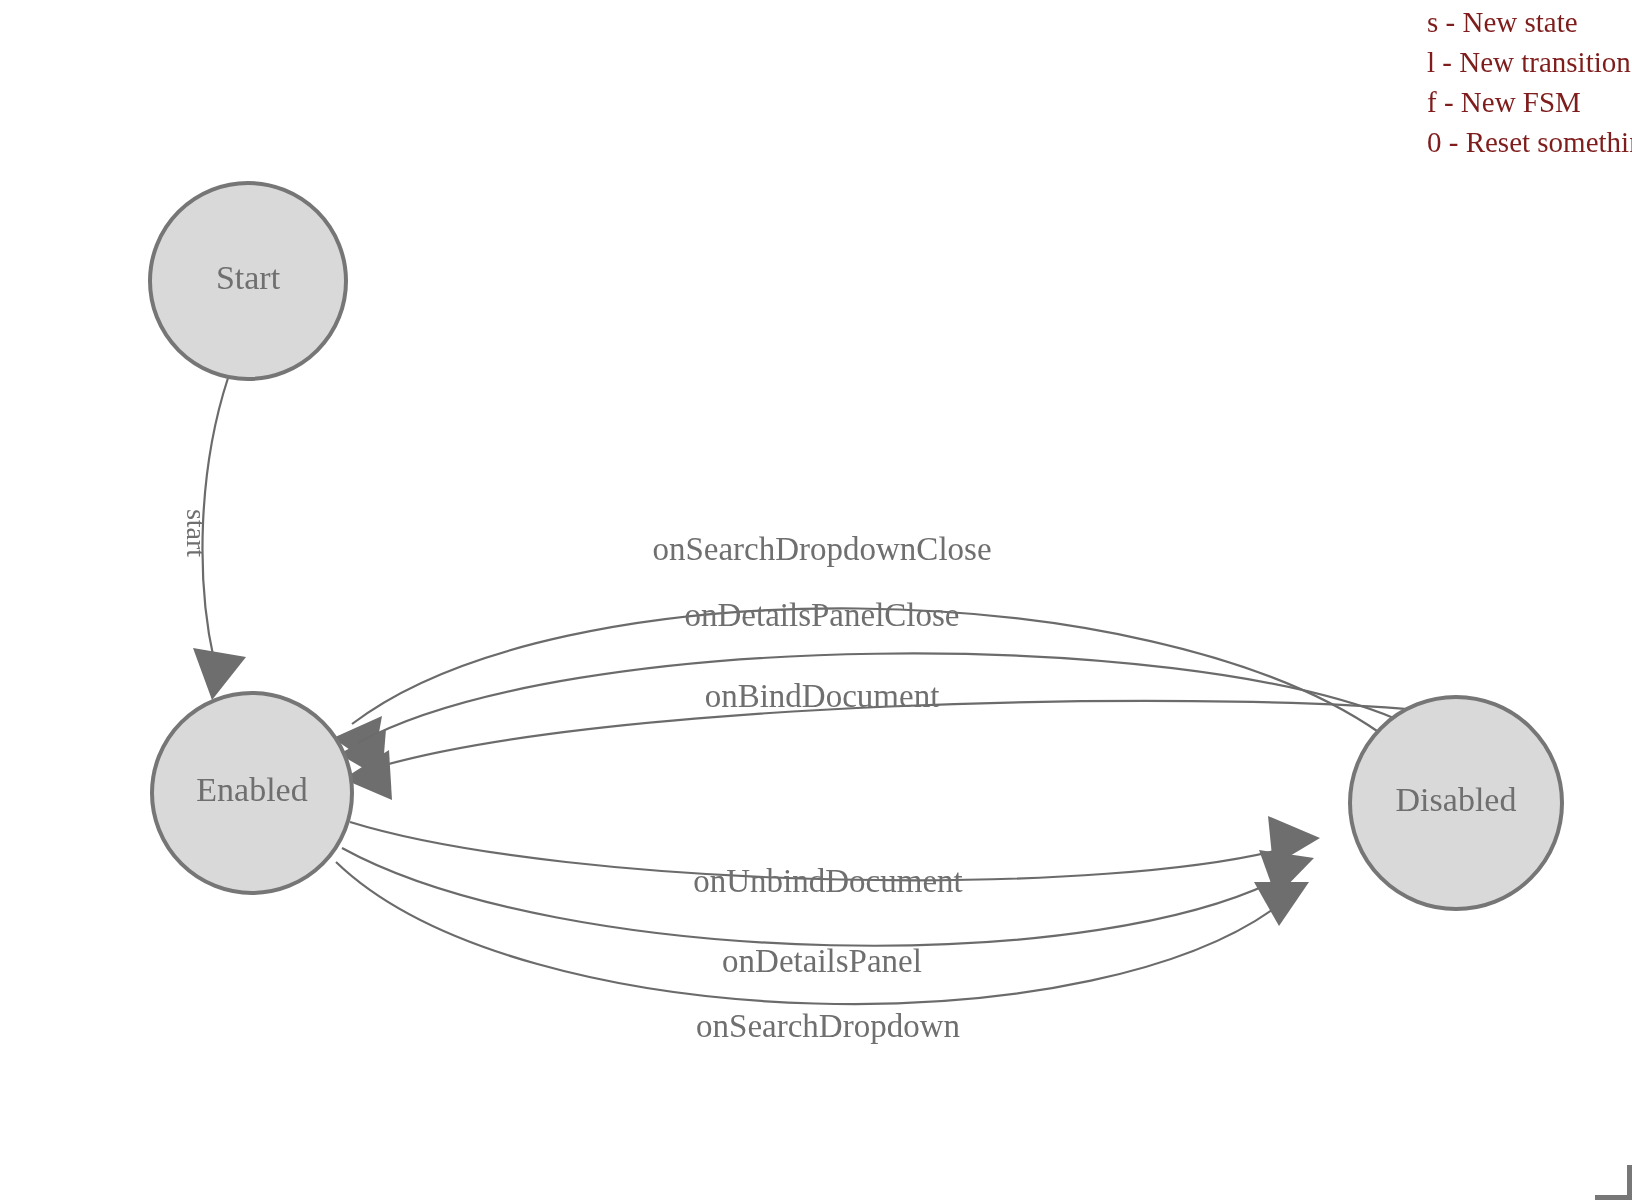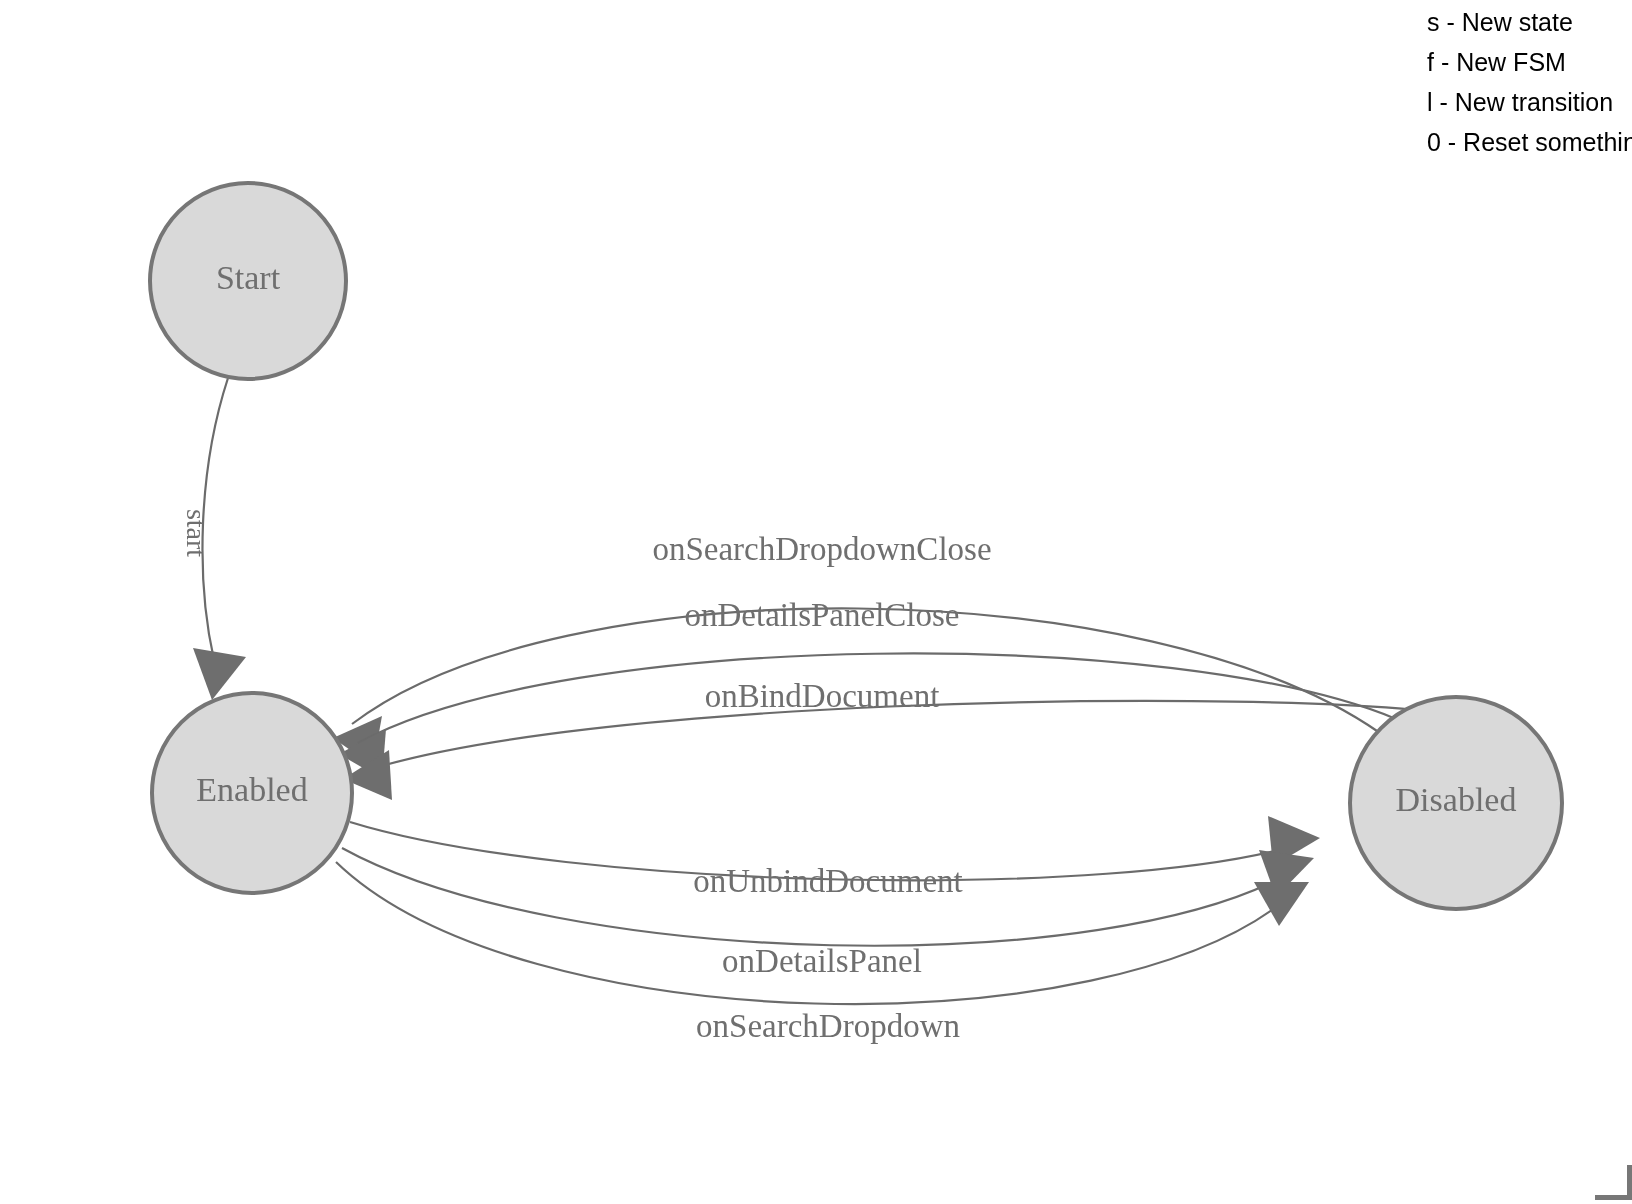--- a/index.html
+++ b/index.html
@@ -61,23 +61,23 @@
   #help-overlay {
     position: absolute;
     right: 0;
     top: 0;
     width: 205px;
     overflow: hidden;
     padding-top: 2px;
     pointer-events: auto;
   }
   .help-line {
-    color: #000000;
-    font-family: Liberation Sans, sans-serif;
-    font-size: 25px;
+    color: #7f1d1d;
+    font-family: Liberation Serif, serif;
+    font-size: 29px;
     line-height: 40px;
     white-space: nowrap;
   }
   #corner-mark {
     position: absolute;
     right: 0px;
     bottom: 4px;
     width: 32px;
     height: 30px;
     border-right: 5px solid #777777;
@@ -152,20 +152,20 @@
     <text class="edge-label" x="828" y="884">onUnbindDocument</text>
 
     <text class="edge-label" x="822" y="964">onDetailsPanel</text>
 
     <text class="edge-label" x="828" y="1029">onSearchDropdown</text>
 
   </svg>
 
   <div id="help-overlay">
     <div class="help-line">s - New state</div>
+    <div class="help-line">l - New transition</div>
     <div class="help-line">f - New FSM</div>
-    <div class="help-line">l - New transition</div>
     <div class="help-line">0 - Reset something</div>
   </div>
 
   <div id="corner-mark"></div>
 
 </div>
 
 </body></html>

